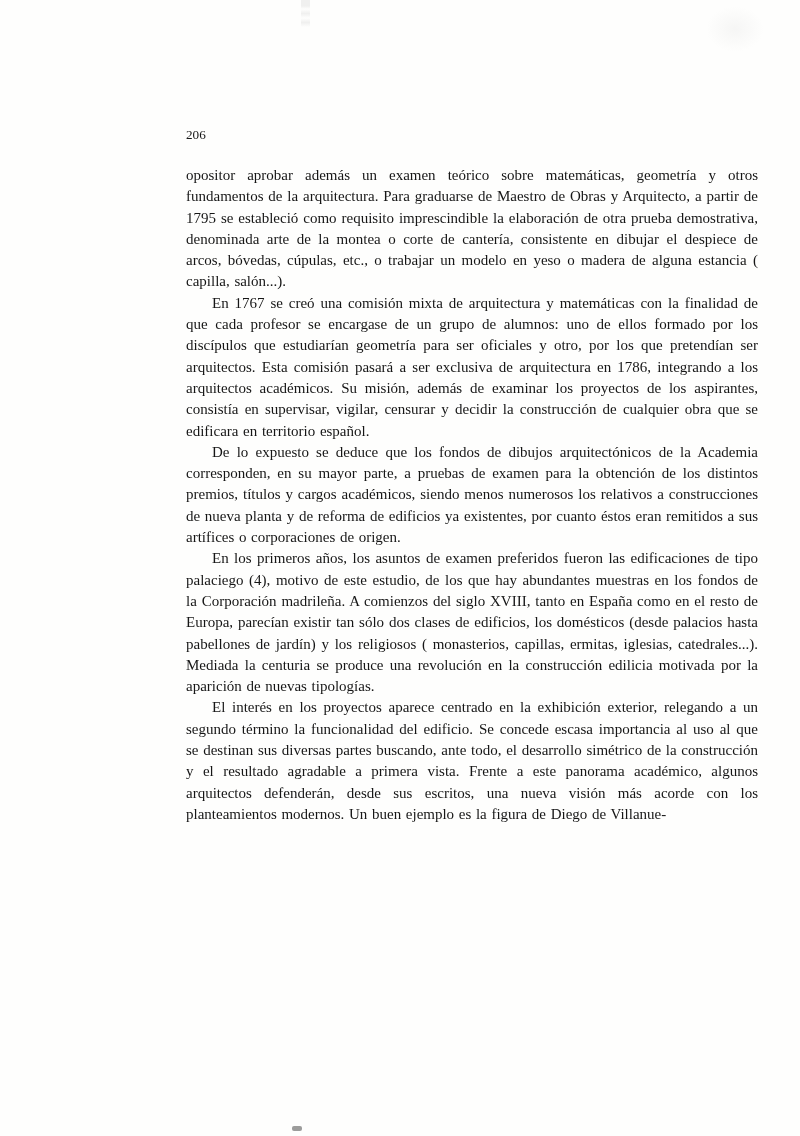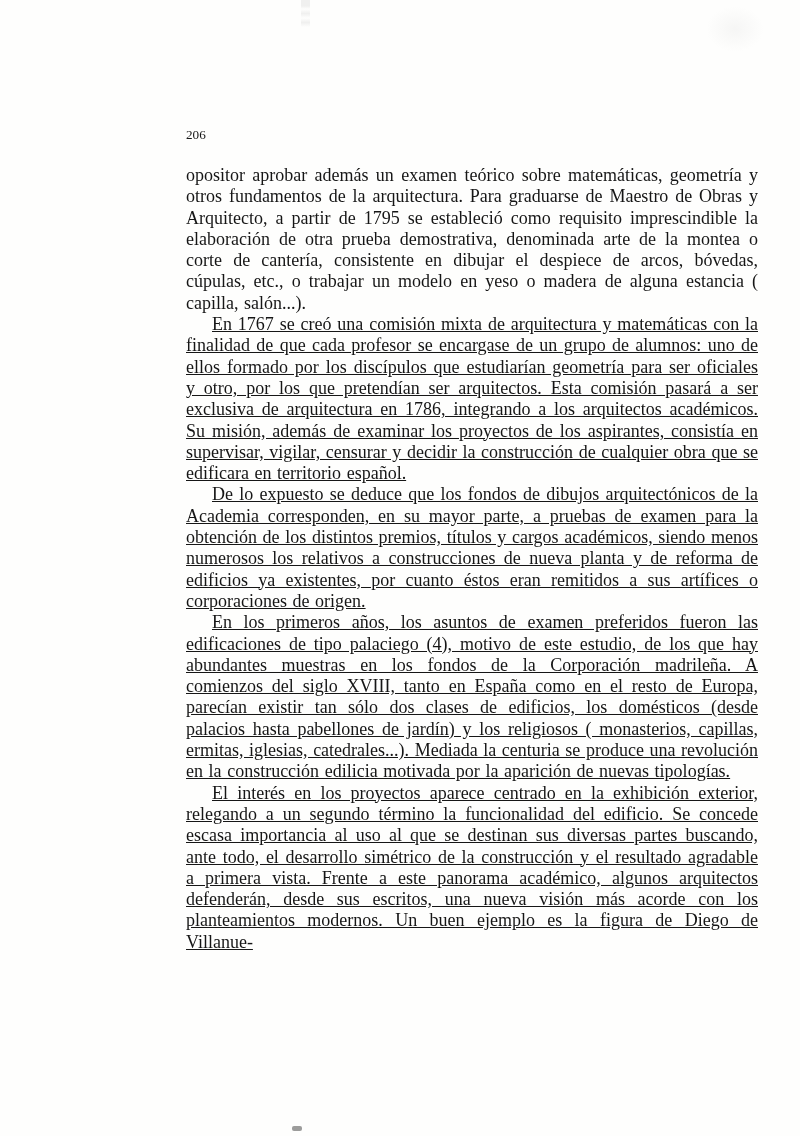--- a/index.html
+++ b/index.html
@@ -23,27 +23,27 @@
     letter-spacing: 0.25px;
     white-space: nowrap;
   }
   .folio { flex: 0 0 80px; letter-spacing: 0; }
   .rh-title { flex: 1; text-align: center; }
   .body-text {
     position: absolute;
     top: 165px;
     left: 186px;
     width: 572px;
-    font-size: 18px;
+    font-size: 15px;
     line-height: 21.3px;
     text-align: justify;
     word-spacing: 0.06em;
   }
   .body-text p { margin: 0; padding: 0; }
-  .body-text p.indent { text-indent: 26px; text-decoration: underline; }
+  .body-text p.indent { text-indent: 26px; }
   
   .artifact { position: absolute; pointer-events: none; }
   .smudge-top-center {
     left: 301px; top: 0; width: 9px; height: 30px;
     background: linear-gradient(#9a9a9a 20%, transparent 30%, #9a9a9a 45%, transparent 60%, #9a9a9a 75%, transparent 90%);
     opacity: 0.14;
   }
   .smudge-top-right {
     left: 706px; top: 6px; width: 58px; height: 46px;
     background: radial-gradient(ellipse at center, #b9b9b9 0%, transparent 70%);

